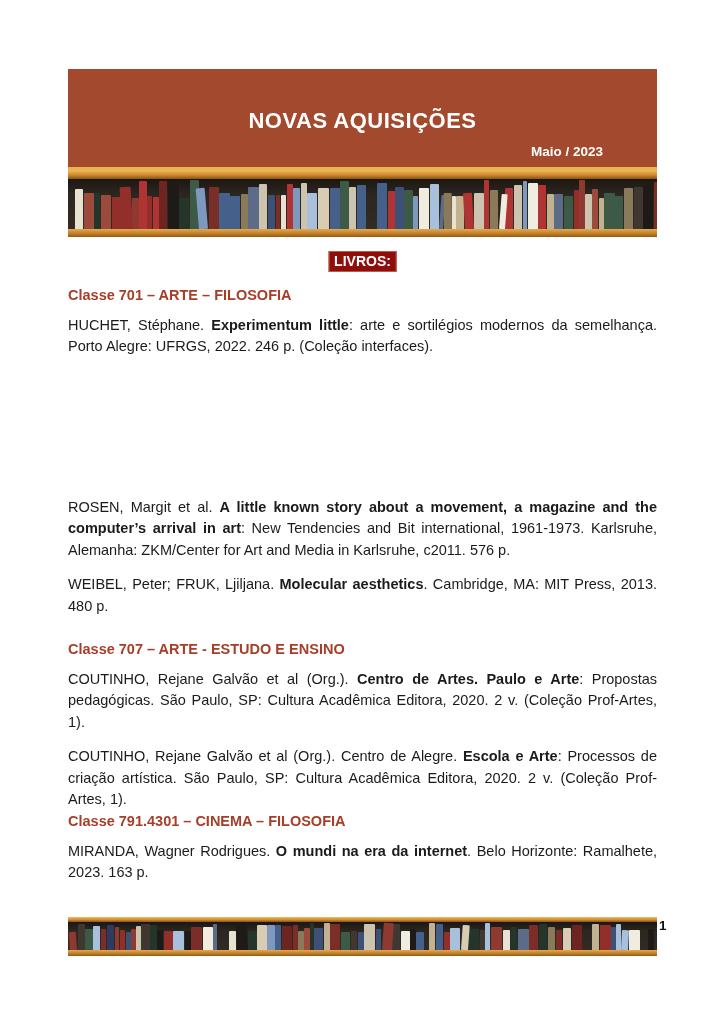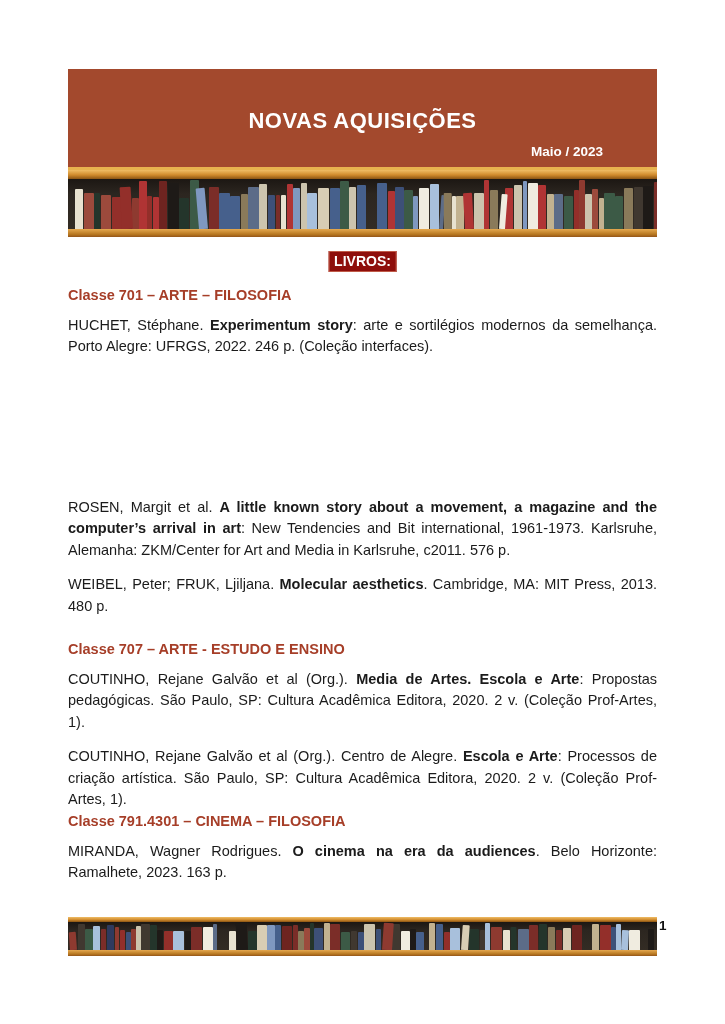--- a/index.html
+++ b/index.html
@@ -187,36 +187,36 @@
         <span class="spine" style="width: 5.4237px; height: 94.6139%; background: rgb(123, 45, 40); margin-right: 0px;"></span>
       </div>
     <div class="wood-bottom"></div>
   </div>
 
   <div class="livros">LIVROS:</div>
 
   <main class="content">
       <section class="section">
         <h2 class="class-heading">Classe 701 – ARTE – FILOSOFIA</h2>
-        <p class="entry"><span>HUCHET, Stéphane. </span><span class="bold">Experimentum story</span><span>: arte e sortilégios modernos da semelhança. Porto Alegre: UFRGS, 2022. 246 p. (Coleção interfaces).</span></p>
+        <p class="entry"><span>HUCHET, Stéphane. </span><span class="bold">Experimentum little</span><span>: arte e sortilégios modernos da semelhança. Porto Alegre: UFRGS, 2022. 246 p. (Coleção interfaces).</span></p>
       </section>
       <section class="section">
       </section>
       <section class="section">
         <p class="entry"><span>ROSEN, Margit et al. </span><span class="bold">A little known story about a movement, a magazine and the computer’s arrival in art</span><span>: New Tendencies and Bit international, 1961-1973. Karlsruhe, Alemanha: ZKM/Center for Art and Media in Karlsruhe, c2011. 576 p.</span></p>
         <p class="entry"><span>WEIBEL, Peter; FRUK, Ljiljana. </span><span class="bold">Molecular aesthetics</span><span>. Cambridge, MA: MIT Press, 2013. 480 p.</span></p>
       </section>
       <section class="section">
         <h2 class="class-heading">Classe 707 – ARTE - ESTUDO E ENSINO</h2>
-        <p class="entry"><span>COUTINHO, Rejane Galvão et al (Org.). </span><span class="bold">Media de Artes. Escola e Arte</span><span>: Propostas pedagógicas. São Paulo, SP: Cultura Acadêmica Editora, 2020. 2 v. (Coleção Prof-Artes, 1).</span></p>
+        <p class="entry"><span>COUTINHO, Rejane Galvão et al (Org.). </span><span class="bold">Centro de Artes. Paulo e Arte</span><span>: Propostas pedagógicas. São Paulo, SP: Cultura Acadêmica Editora, 2020. 2 v. (Coleção Prof-Artes, 1).</span></p>
         <p class="entry"><span>COUTINHO, Rejane Galvão et al (Org.). Centro de Alegre. </span><span class="bold">Escola e Arte</span><span>: Processos de criação artística. São Paulo, SP: Cultura Acadêmica Editora, 2020. 2 v. (Coleção Prof-Artes, 1).</span></p>
       </section>
       <section class="section">
         <h2 class="class-heading">Classe 791.4301 – CINEMA – FILOSOFIA</h2>
-        <p class="entry"><span>MIRANDA, Wagner Rodrigues. </span><span class="bold">O cinema na era da audiences</span><span>. Belo Horizonte: Ramalhete, 2023. 163 p.</span></p>
+        <p class="entry"><span>MIRANDA, Wagner Rodrigues. </span><span class="bold">O mundi na era da internet</span><span>. Belo Horizonte: Ramalhete, 2023. 163 p.</span></p>
       </section>
     </main>
 
   <div class="shelf shelf-bottom">
     <div class="wood-top"></div>
     <div class="books-row">
         <span class="spine" style="width: 6.52082px; height: 64.5413%; background: rgb(142, 58, 48); margin-right: 1px; transform: rotate(-4.1deg);"></span>
         <span class="spine" style="width: 7.90793px; height: 93.3415%; background: rgb(64, 56, 48); margin-right: 0px;"></span>
         <span class="spine" style="width: 7.92502px; height: 75.1493%; background: rgb(60, 90, 70); margin-right: 0px;"></span>
         <span class="spine" style="width: 7.04106px; height: 85.6093%; background: rgb(168, 192, 220); margin-right: 1px;"></span>

